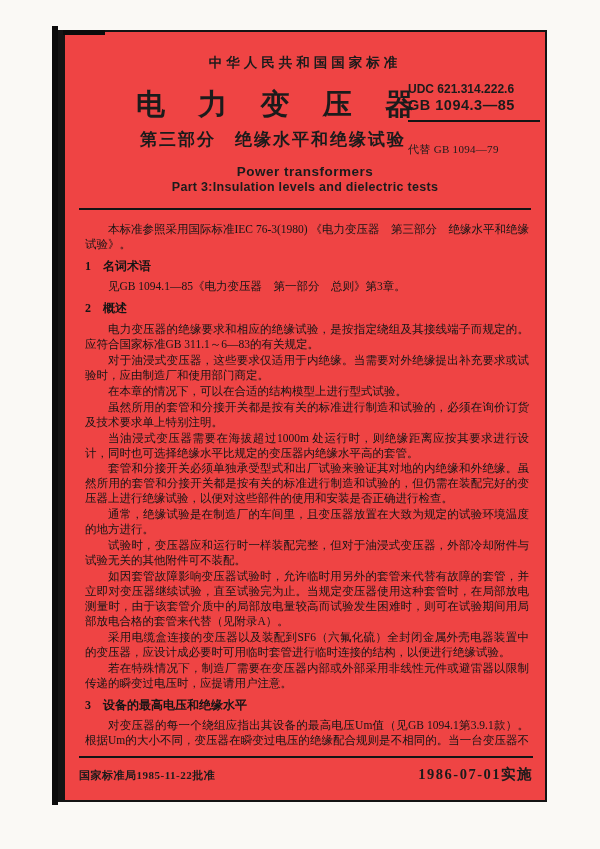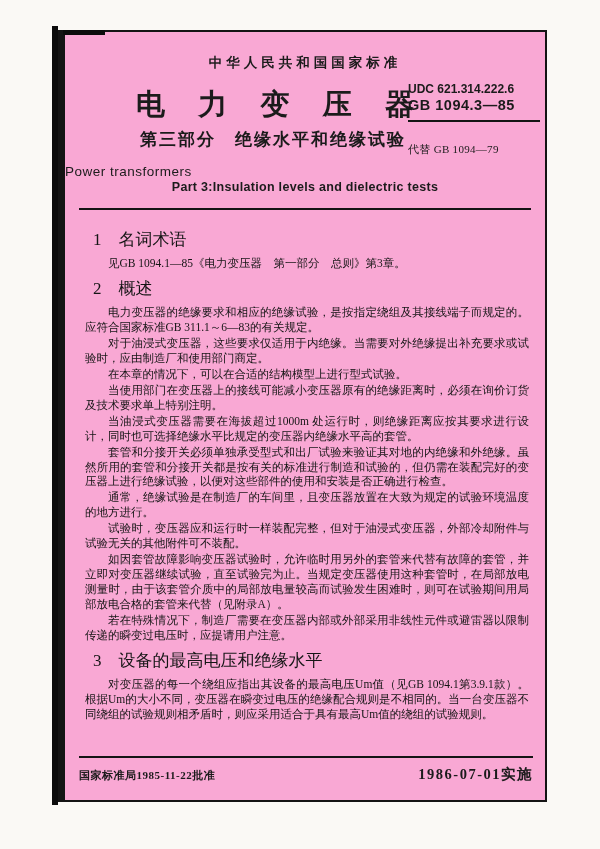--- a/index.html
+++ b/index.html
@@ -22,21 +22,21 @@
     position: absolute;
     left: 52px; top: 26px; bottom: 44px;
     width: 6px;
     background: #0c0c0c;
   }
   .frame {
     position: absolute;
     top: 30px; left: 58px; right: 53px; bottom: 47px;
     border: 2px solid #141414;
     border-left-width: 7px;
-    background: #f9a8d4;
+    background: #ef4444;
   }
   .corner-mark {
     position: absolute;
     top: -2px; left: -2px;
     width: 42px; height: 5px;
     background: #0c0c0c;
   }
   .std-org {
     margin-top: 22px;
     text-align: center;
@@ -58,23 +58,23 @@
     margin-top: 3px;
     text-align: center;
     font-size: 17px;
     font-weight: 700;
     letter-spacing: 2px;
     padding-right: 64px;
     white-space: nowrap;
   }
   .title-en {
     margin-top: 13px;
-    text-align: left;
+    text-align: center;
     font-size: 13.5px;
-    font-weight: 400;
+    font-weight: 700;
     font-family: "Liberation Sans", sans-serif;
     letter-spacing: 0.5px;
   }
   .subtitle-en {
     margin-top: 1px;
     text-align: center;
     font-size: 12.5px;
     font-weight: 700;
     font-family: "Liberation Sans", sans-serif;
     letter-spacing: 0.3px;
@@ -116,23 +116,23 @@
     font-size: 11.5px;
     line-height: 1.3;
     text-align: justify;
     color: #151515;
   }
   .doc-body p {
     margin: 0 0 1px 0;
     text-indent: 2em;
   }
   .sec-heading {
-    font-size: 17px;
-    font-weight: 400;
-    margin: 7px 0 5px 8px;
+    font-size: 12px;
+    font-weight: 700;
+    margin: 7px 0 5px 0;
     text-indent: 0;
   }
   .footer-rule {
     position: absolute;
     left: 14px; right: 12px; bottom: 42px;
     height: 2px;
     background: #141414;
   }
   .footer-row {
     position: absolute;
@@ -169,34 +169,36 @@
 
     <div class="ref-block">
       <div class="udc">UDC 621.314.222.6</div>
       <div class="std-no">GB 1094.3—85</div>
       <div class="replaces">代替 GB 1094—79</div>
     </div>
 
     <div class="rule"></div>
 
     <div class="doc-body">
+      <p class="intro">本标准参照采用国际标准IEC 76-3(1980) 《电力变压器　第三部分　绝缘水平和绝缘试验》。</p>
 
       <h3 class="sec-heading">1　名词术语</h3>
       <p>见GB 1094.1—85《电力变压器　第一部分　总则》第3章。</p>
 
       <h3 class="sec-heading">2　概述</h3>
       <p>电力变压器的绝缘要求和相应的绝缘试验，是按指定绕组及其接线端子而规定的。应符合国家标准GB 311.1～6—83的有关规定。</p>
       <p>对于油浸式变压器，这些要求仅适用于内绝缘。当需要对外绝缘提出补充要求或试验时，应由制造厂和使用部门商定。</p>
       <p>在本章的情况下，可以在合适的结构模型上进行型式试验。</p>
-      <p>当使用部门在变压器上的接线可能减小变压器原有的绝缘距离时，必须在询价订货及技术要求单上特别注明。</p>
+      <p>虽然所用的套管和分接开关都是按有关的标准进行制造和试验的，必须在询价订货及技术要求单上特别注明。</p>
       <p>当油浸式变压器需要在海拔超过1000m 处运行时，则绝缘距离应按其要求进行设计，同时也可选择绝缘水平比规定的变压器内绝缘水平高的套管。</p>
       <p>套管和分接开关必须单独承受型式和出厂试验来验证其对地的内绝缘和外绝缘。虽然所用的套管和分接开关都是按有关的标准进行制造和试验的，但仍需在装配完好的变压器上进行绝缘试验，以便对这些部件的使用和安装是否正确进行检查。</p>
       <p>通常，绝缘试验是在制造厂的车间里，且变压器放置在大致为规定的试验环境温度的地方进行。</p>
       <p>试验时，变压器应和运行时一样装配完整，但对于油浸式变压器，外部冷却附件与试验无关的其他附件可不装配。</p>
       <p>如因套管故障影响变压器试验时，允许临时用另外的套管来代替有故障的套管，并立即对变压器继续试验，直至试验完为止。当规定变压器使用这种套管时，在局部放电测量时，由于该套管介质中的局部放电量较高而试验发生困难时，则可在试验期间用局部放电合格的套管来代替（见附录A）。</p>
+      <p>采用电缆盒连接的变压器以及装配到SF6（六氟化硫）全封闭金属外壳电器装置中的变压器，应设计成必要时可用临时套管进行临时连接的结构，以便进行绝缘试验。</p>
       <p>若在特殊情况下，制造厂需要在变压器内部或外部采用非线性元件或避雷器以限制传递的瞬变过电压时，应提请用户注意。</p>
 
       <h3 class="sec-heading">3　设备的最高电压和绝缘水平</h3>
       <p>对变压器的每一个绕组应指出其设备的最高电压Um值（见GB 1094.1第3.9.1款）。根据Um的大小不同，变压器在瞬变过电压的绝缘配合规则是不相同的。当一台变压器不同绕组的试验规则相矛盾时，则应采用适合于具有最高Um值的绕组的试验规则。</p>
     </div>
 
     <div class="footer-rule"></div>
     <div class="footer-row">
       <span class="approve">国家标准局1985-11-22批准</span>
       <span class="implement">1986-07-01实施</span>

